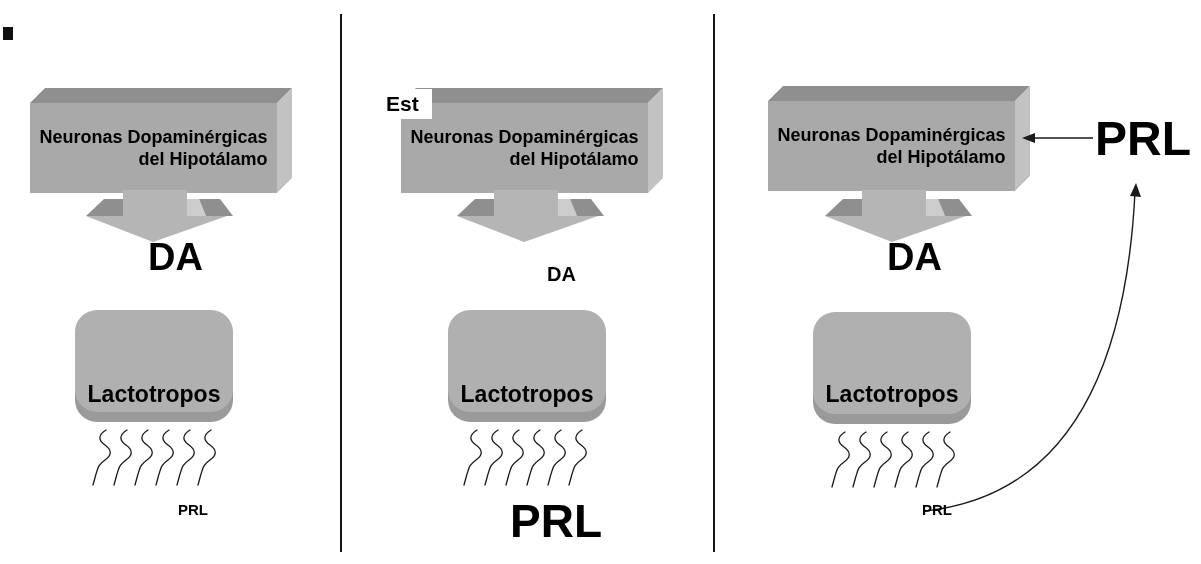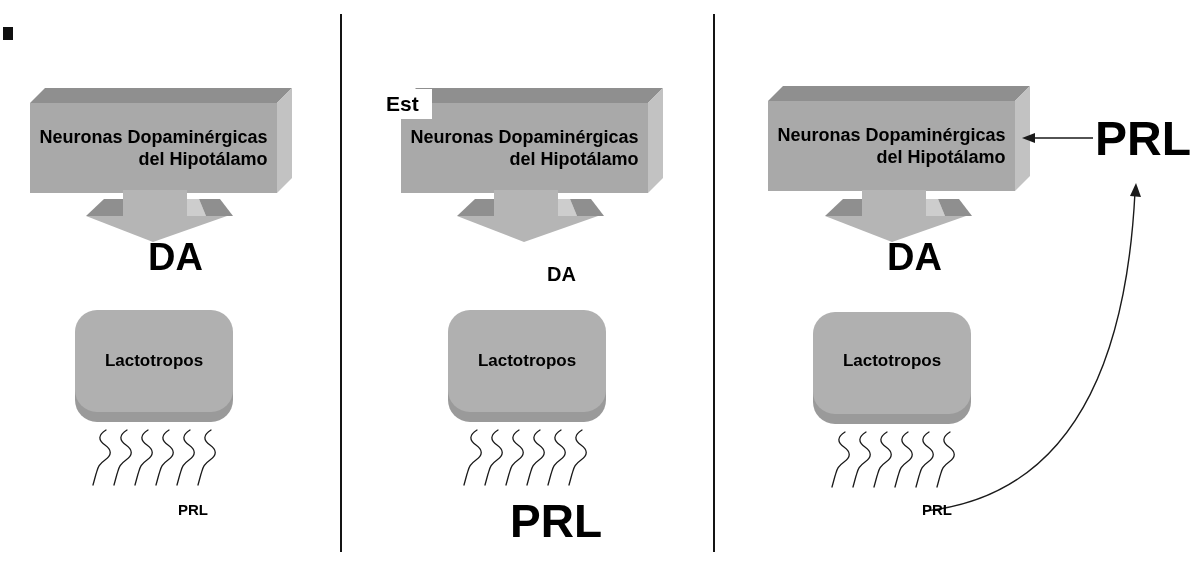--- a/index.html
+++ b/index.html
@@ -8,21 +8,21 @@
     font-family:"Liberation Sans","DejaVu Sans",sans-serif;color:#000;
   }
   .panel{position:absolute;top:0;height:564px;}
   .panel svg{position:absolute;left:0;top:0;}
   .divider{position:absolute;top:14px;width:2px;height:538px;background:#141414;}
   .txt{position:absolute;font-weight:bold;text-align:right;color:#000;}
   .neurons-label{
     display:flex;align-items:center;justify-content:center;
     font-size:18px;line-height:1.25;white-space:pre-line;
   }
-  .cell-label{display:flex;align-items:center;justify-content:center;font-size:17px;}
+  .cell-label{display:flex;align-items:center;justify-content:center;font-size:23px;margin-top:33px;}
   .da-large{font-size:38px;line-height:38px;}
   .da-small{font-size:20px;line-height:20px;}
   .prl-small{font-size:15px;line-height:15px;}
   .prl-large{font-size:46px;line-height:46px;}
   .prl-large-right{font-size:48px;line-height:48px;text-align:left;}
   .est-label{font-size:21px;line-height:24px;text-align:left;}
   .est-bg{position:absolute;background:#ffffff;}
   .corner-mark{position:absolute;left:3px;top:27px;width:10px;height:13px;background:#101010;}
 </style>
 </head>

